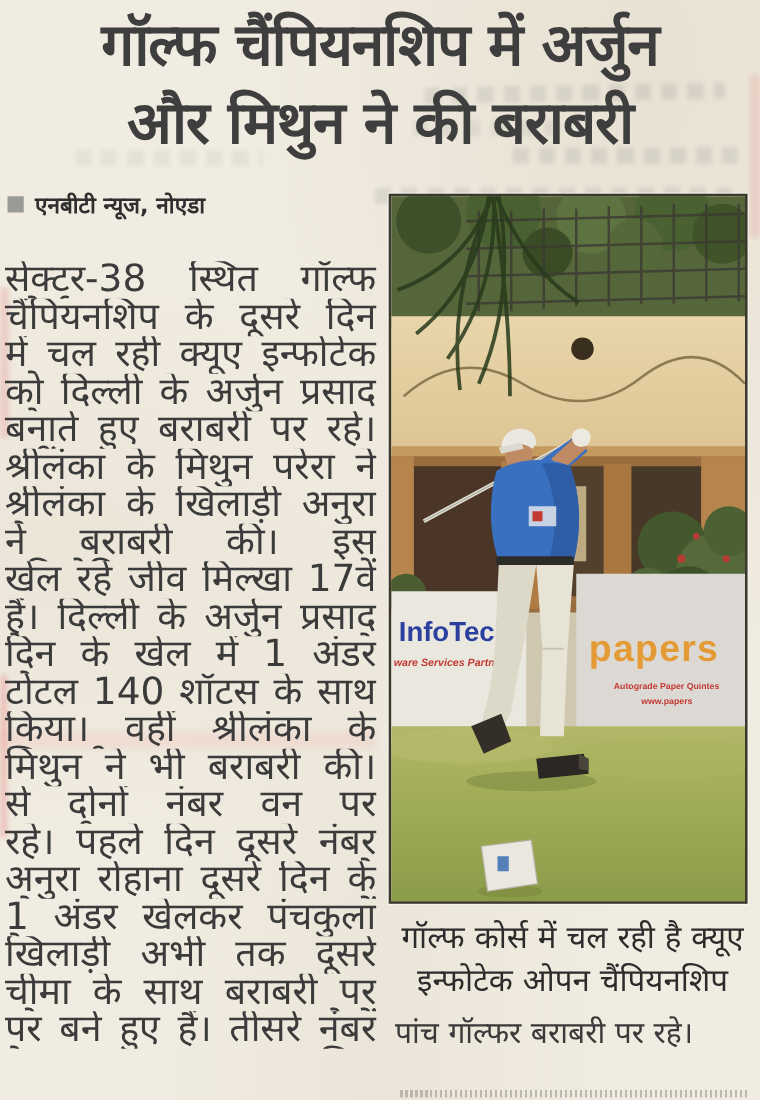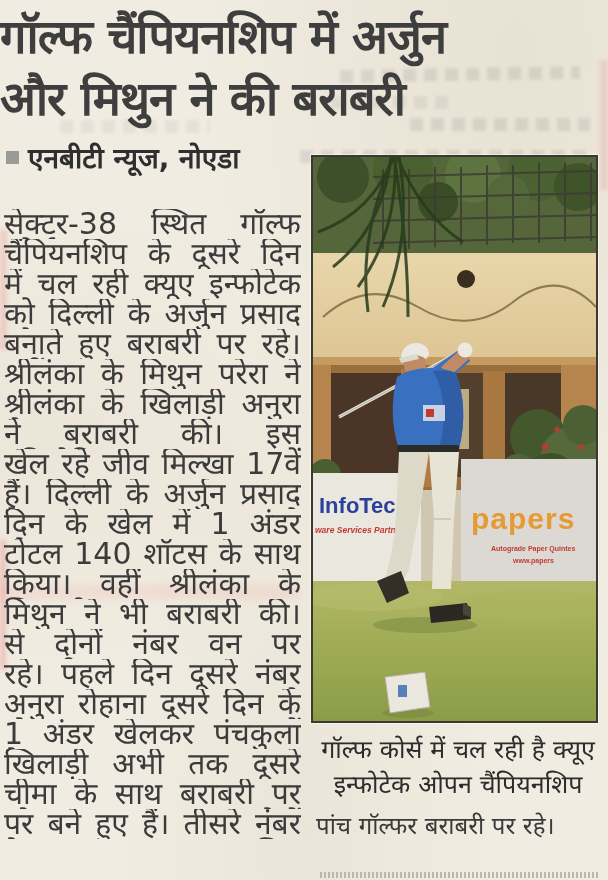--- a/index.html
+++ b/index.html
@@ -17,24 +17,24 @@
   }
   
   .ghost{position:absolute;height:13px;opacity:.14;filter:blur(1.5px);
     background:repeating-linear-gradient(90deg,#6a6a6a 0 13px, transparent 13px 21px);}
   .streak{position:absolute;pointer-events:none;}
   .s1{left:0;top:230px;width:7px;height:120px;background:rgba(226,120,120,.25);filter:blur(2px);}
   .s2{left:0;top:540px;width:6px;height:130px;background:rgba(228,110,110,.3);filter:blur(2px);}
   .s3{left:0;top:585px;width:300px;height:14px;background:rgba(240,140,140,.14);filter:blur(3px);}
   .s4{left:600px;top:60px;width:8px;height:130px;background:rgba(225,120,120,.2);filter:blur(2px);}
 
-  .headline{position:absolute;left:0;top:6px;width:608px;
+  .headline{position:absolute;left:0;top:6px;width:608px;text-align:center;
     font-weight:bold;color:#3e3e3e;font-size:47px;line-height:62px;letter-spacing:-1px;}
-  .byline{position:absolute;left:6px;top:138px;display:flex;align-items:center;gap:9px;
-    font-weight:bold;font-size:28px;color:#2f2f2f;}
+  .byline{position:absolute;left:6px;top:151px;display:flex;align-items:center;gap:9px;
+    font-weight:bold;font-size:18px;color:#2f2f2f;}
   .byline .sq{width:13px;height:13px;background:#9a9a96;flex:0 0 auto;}
 
   .body-col{position:absolute;left:4px;top:209px;width:297px;color:#3b3b3b;font-size:30px;}
   .bline{height:30px;line-height:30px;text-align:justify;text-align-last:justify;overflow:hidden;}
 
   .photo{position:absolute;left:311px;top:155px;width:287px;height:568px;
     border:2px solid #3b382f;box-sizing:border-box;background:#cfc7b0;
     box-shadow:0 0 0 1px rgba(255,255,255,.5);}
   .photo svg{display:block;width:100%;height:100%;}
 

